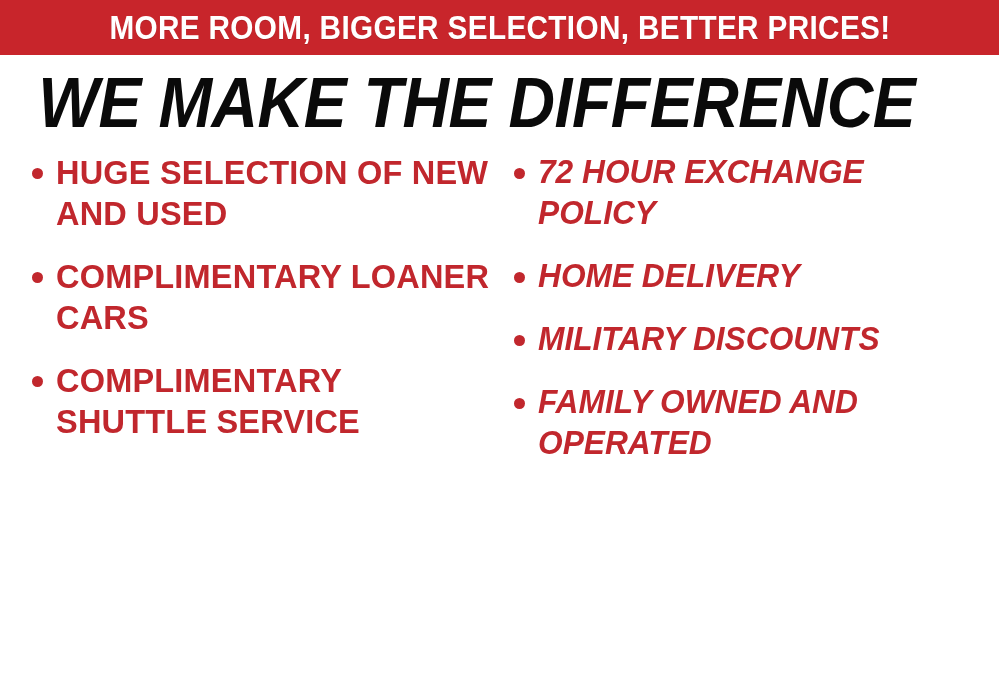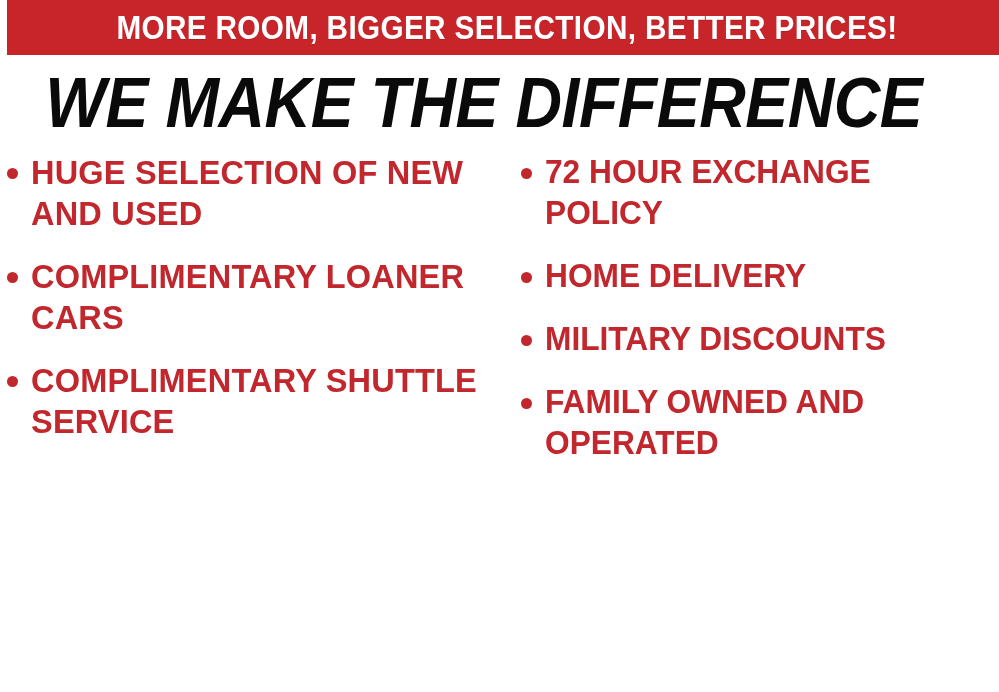--- a/index.html
+++ b/index.html
@@ -14,21 +14,20 @@
     font-family: "Liberation Sans", sans-serif;
     -webkit-font-smoothing: antialiased;
   }
 
   #banner-ad {
     position: relative;
     width: 904px;
     height: 692px;
     background: #ffffff;
     box-sizing: border-box;
-    margin-left: 7px;
   }
 
   
   .top-ribbon {
     position: absolute;
     left: 0;
     top: 0;
     width: 999px;
     height: 55px;
     background: #C8252B;
@@ -82,27 +81,28 @@
     width: 999px;
     height: 540px;
     display: flex;
     align-items: flex-start;
   }
   .column {
     box-sizing: border-box;
   }
   .column-left {
     width: 500px;
-    padding-left: 0;
+    padding-left: 32px;
     padding-right: 4px;
   }
   .column-right {
     width: 499px;
     padding-left: 14px;
     padding-right: 0px;
+    font-style: italic;
   }
 
   .bullet-item {
     display: flex;
     align-items: flex-start;
     margin-bottom: 22px;
   }
   .bullet-dot {
     flex: 0 0 auto;
     width: 11px;

